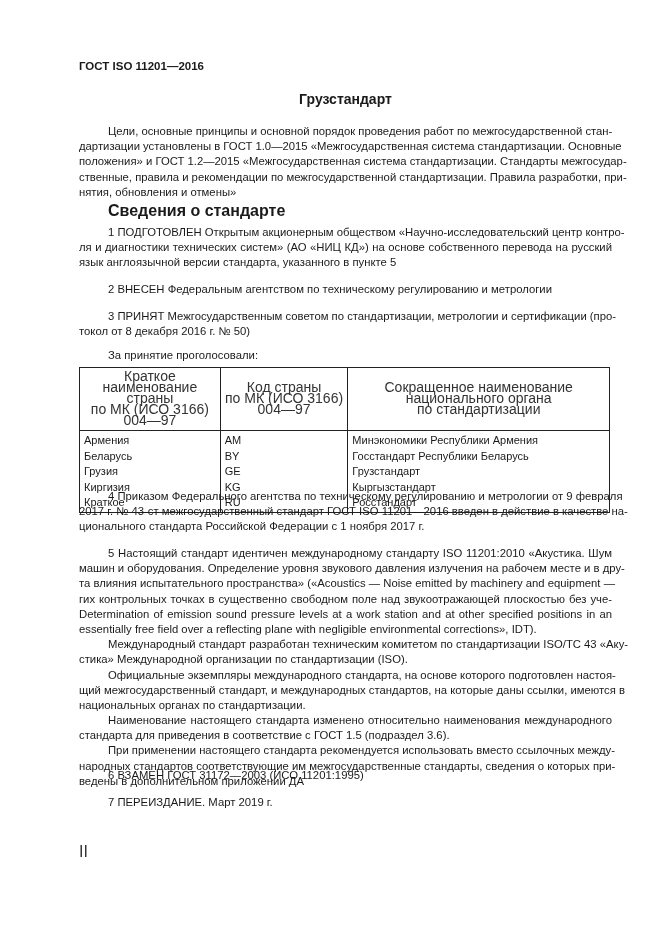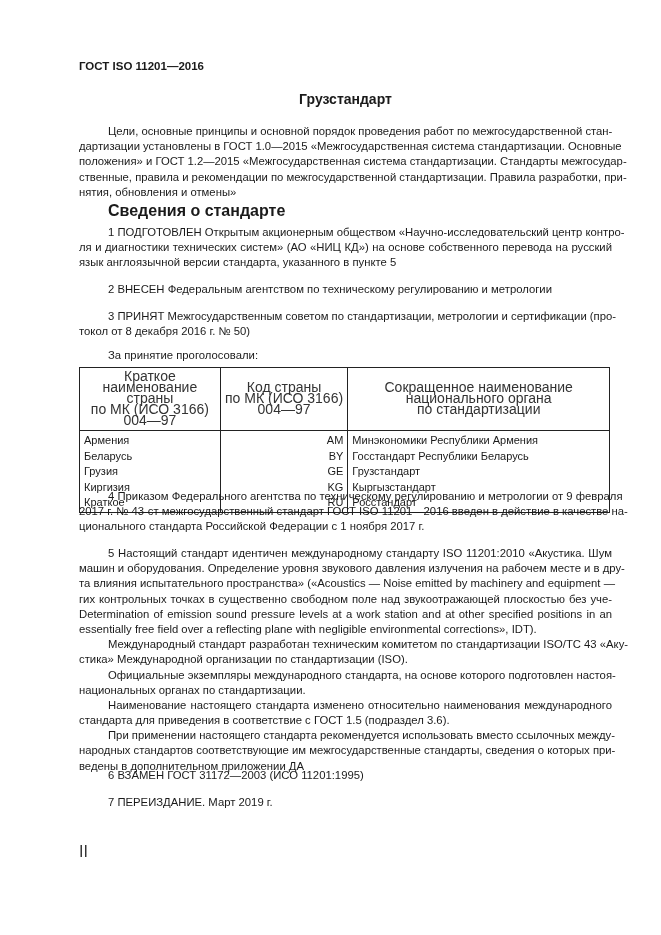--- a/index.html
+++ b/index.html
@@ -13,21 +13,21 @@
   .ln.last { text-align-last: left; }
   .ln.ind { padding-left: 29px; }
   .subhead { position: absolute; left: 108px; top: 202px; font-size: 16px; font-weight: bold; }
   table.vote { position: absolute; left: 79px; top: 367px; width: 531px; border-collapse: collapse; font-size: 11px; }
   table.vote th { font-weight: normal; font-size: 14px; color: #333; text-align: center; line-height: 11px;
                   padding: 3px 2px 4px 2px; border-top: 1px solid #222; border-left: 1px solid #222; border-right: 1px solid #222;
                   border-bottom: 1.6px solid #222; height: 23px; }
   table.vote td { height: 15.6px; line-height: 15.6px; padding: 0 4px; border-left: 1px solid #222; border-right: 1px solid #222; white-space: nowrap; }
   table.vote tr.first td { padding-top: 2px; }
   table.vote tr.lastrow td { border-bottom: 1px solid #222; padding-bottom: 1px; }
-  table.vote td.code { text-align: right; margin-left: 16px; }
+  table.vote td.code { text-align: left; margin-left: 16px; }
   .page-num { position: absolute; left: 79px; top: 843px; font-size: 16px; color: #333; }
 </style>
 </head>
 <body>
 
 <div class="page">
 
   <div class="doc-code">ГОСТ ISO 11201—2016</div>
   <div class="title">Грузстандарт</div>
 
@@ -113,20 +113,21 @@
     <div class="ln">машин и оборудования. Определение уровня звукового давления излучения на рабочем месте и в дру-</div>
     <div class="ln">та влияния испытательного пространства» («Acoustics — Noise emitted by machinery and equipment —</div>
     <div class="ln">гих контрольных точках в существенно свободном поле над звукоотражающей плоскостью без уче-</div>
     <div class="ln">Determination of emission sound pressure levels at a work station and at other specified positions in an</div>
     <div class="ln last">essentially free field over a reflecting plane with negligible environmental corrections», IDT).</div>
 
     <div class="ln ind">Международный стандарт разработан техническим комитетом по стандартизации ISO/TC 43 «Аку-</div>
     <div class="ln last">стика» Международной организации по стандартизации (ISO).</div>
 
     <div class="ln ind">Официальные экземпляры международного стандарта, на основе которого подготовлен настоя-</div>
+    <div class="ln">щий межгосударственный стандарт, и международных стандартов, на которые даны ссылки, имеются в</div>
     <div class="ln last">национальных органах по стандартизации.</div>
 
     <div class="ln ind">Наименование настоящего стандарта изменено относительно наименования международного</div>
     <div class="ln last">стандарта для приведения в соответствие с ГОСТ 1.5 (подраздел 3.6).</div>
 
     <div class="ln ind">При применении настоящего стандарта рекомендуется использовать вместо ссылочных между-</div>
     <div class="ln">народных стандартов соответствующие им межгосударственные стандарты, сведения о которых при-</div>
     <div class="ln last">ведены в дополнительном приложении ДА</div>
   </div>
 

